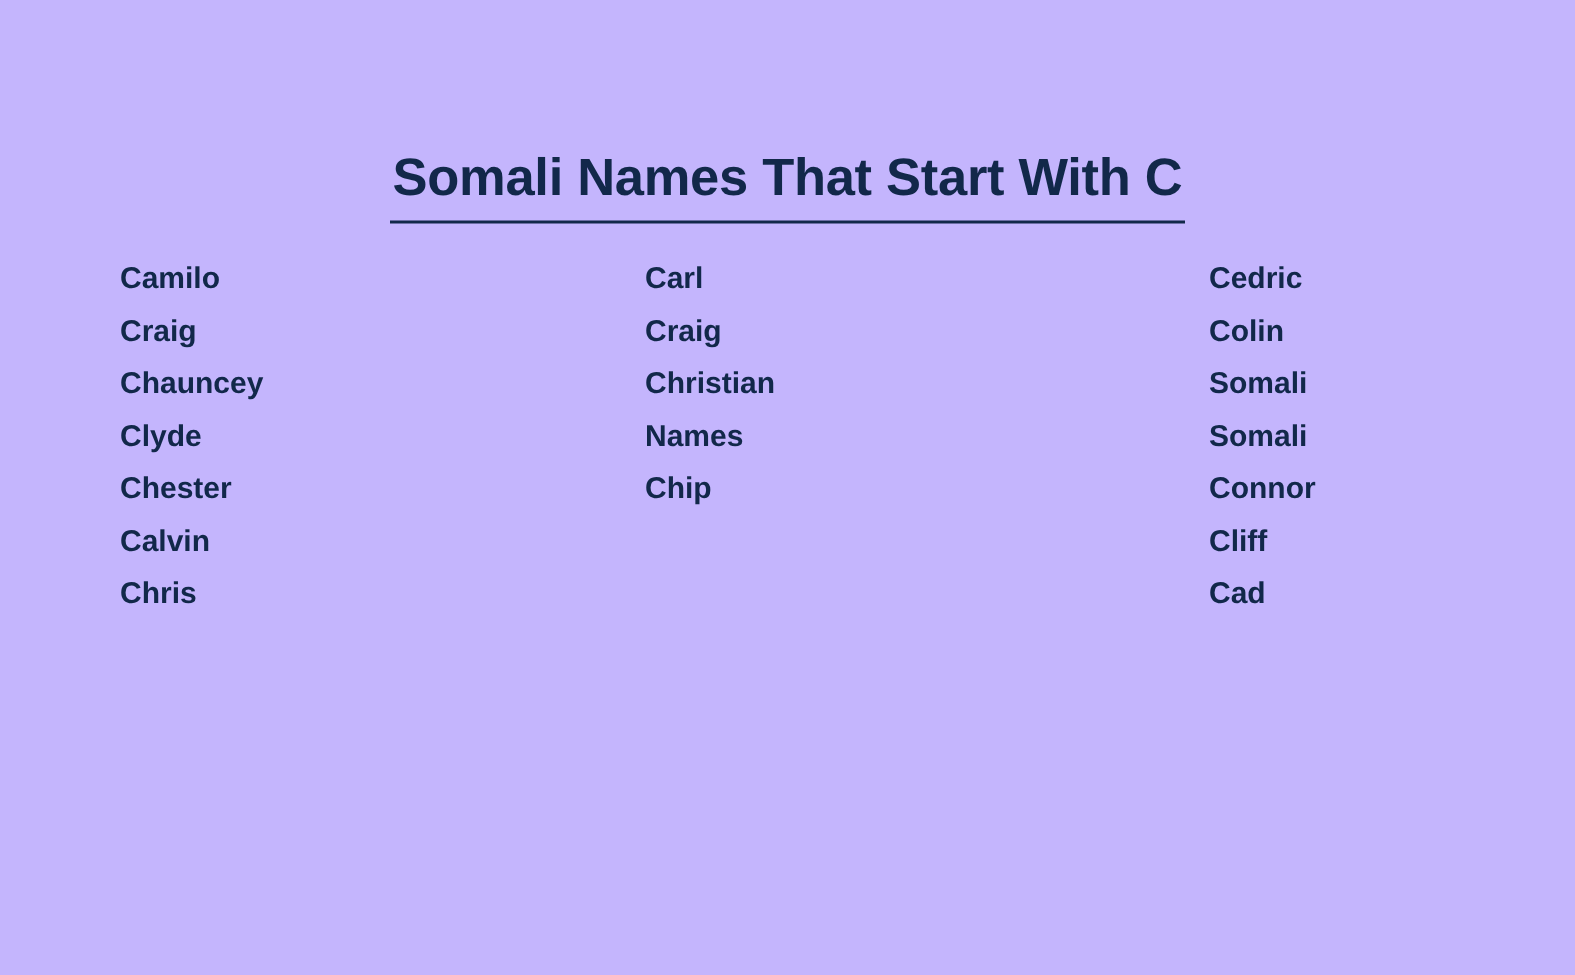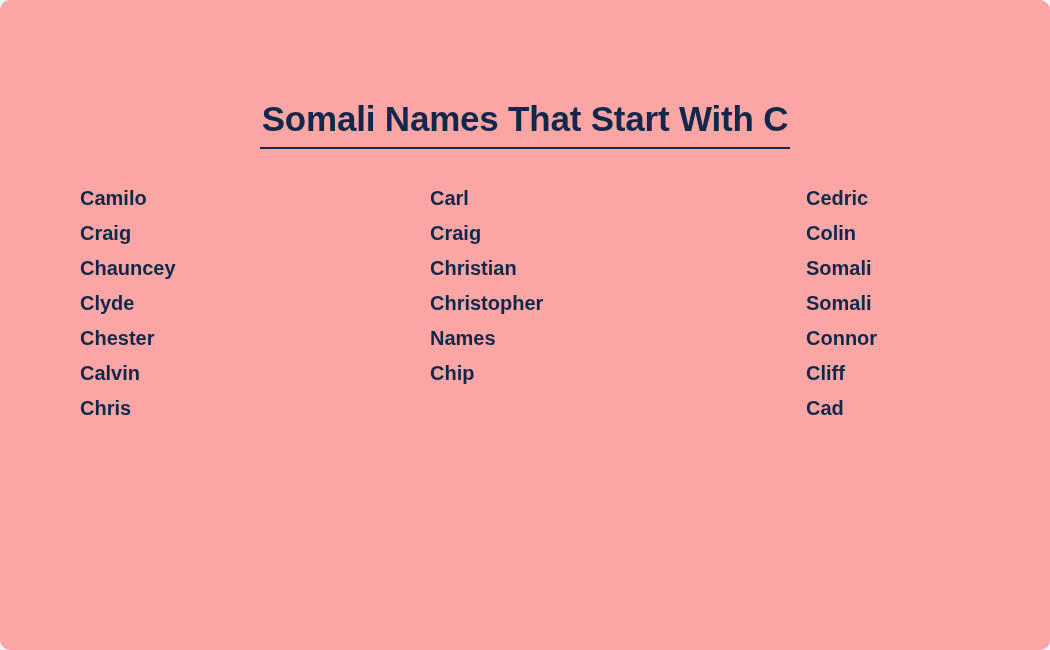--- a/index.html
+++ b/index.html
@@ -11,23 +11,22 @@
     width: 1050px;
     height: 650px;
     background: #eef4fd;
     font-family: "Liberation Sans", sans-serif;
     overflow: hidden;
   }
   .page {
     position: relative;
     width: 1050px;
     height: 650px;
-    background: #fca5a5;
+    background: #c4b5fd;
     box-sizing: border-box;
-    border-radius: 10px;
   }
 
   
   .title-block {
     position: absolute;
     left: 0;
     top: 74px;
     width: 1050px;
     text-align: center;
   }
@@ -40,21 +39,21 @@
     line-height: 44px;
     padding: 0 2px 6px 2px;
     border-bottom: 2px solid #12284a;
     white-space: nowrap;
   }
 
   
   .names-grid {
     position: absolute;
     left: 80px;
-    top: 186px;
+    top: 174px;
     width: 890px;
     display: flex;
     flex-direction: row;
     align-items: flex-start;
   }
   .name-column {
     width: 350px;
     flex: 0 0 350px;
     display: flex;
     flex-direction: column;
@@ -91,21 +90,20 @@
       <div class="name-item">Clyde</div>
       <div class="name-item">Chester</div>
       <div class="name-item">Calvin</div>
       <div class="name-item">Chris</div>
     </div>
 
     <div class="name-column">
       <div class="name-item">Carl</div>
       <div class="name-item">Craig</div>
       <div class="name-item">Christian</div>
-      <div class="name-item">Christopher</div>
       <div class="name-item">Names</div>
       <div class="name-item">Chip</div>
     </div>
 
     <div class="name-column">
       <div class="name-item">Cedric</div>
       <div class="name-item">Colin</div>
       <div class="name-item">Somali</div>
       <div class="name-item">Somali</div>
       <div class="name-item">Connor</div>

